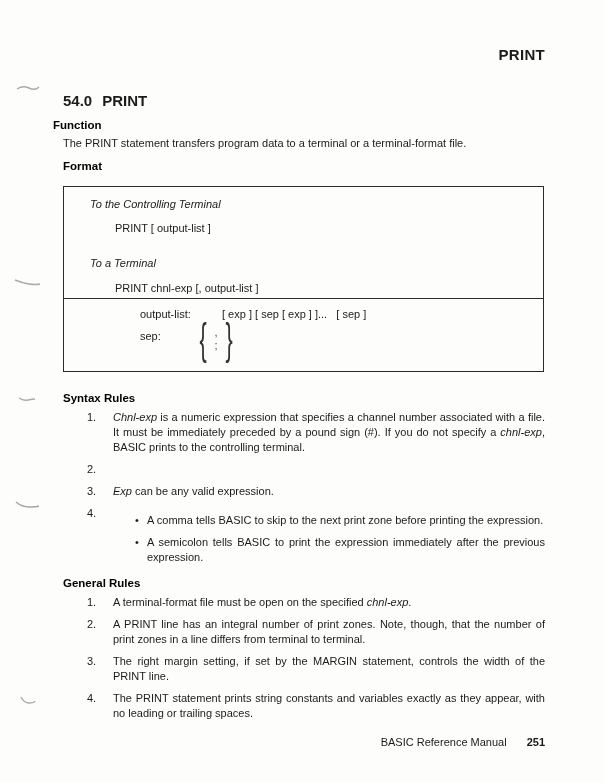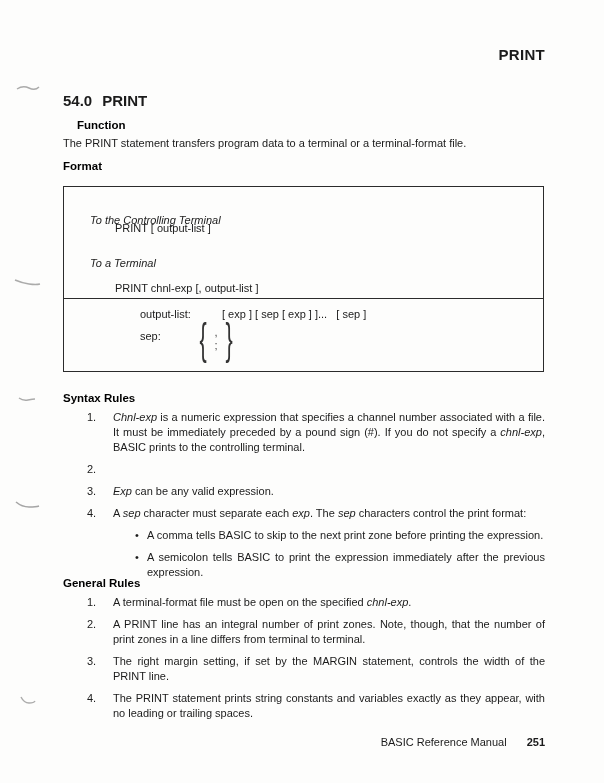--- a/index.html
+++ b/index.html
@@ -15,34 +15,34 @@
   .abs { position: absolute; }
   i { font-style: italic; }
 
   
   .running-title { top: 46px; right: 59px; font-size: 15px; font-weight: bold; letter-spacing: .3px; }
 
   
   .section-heading { top: 92px; left: 63px; font-size: 15px; font-weight: bold; display: flex; gap: 10px; }
 
   .minor-heading { font-size: 11.5px; font-weight: bold; color: #000; }
-  .h-function { top: 119px; left: 77px; }
+  .h-function { top: 119px; left: 53px; }
   .h-format   { top: 160px; left: 63px; }
 
   .function-body { top: 136px; left: 63px; width: 482px; line-height: 15px; }
 
   
   .format-box {
     top: 186px; left: 63px; width: 479px; height: 184px;
     border: 1.5px solid #2b2b2b; background: transparent;
   }
   .format-box .divider { position: absolute; left: -1px; right: -1px; top: 111px; border-top: 1.5px solid #2b2b2b; }
   .fb-item { position: absolute; line-height: 13px; }
   .fb-label { font-style: italic; }
-  .pos-term-label   { left: 26px; top: 27px; text-align: right; }
+  .pos-term-label   { left: 26px; top: 11px; text-align: right; }
   .pos-term-syntax  { left: 51px; top: 35px; }
   .pos-chan-label   { left: 26px; top: 70px; }
   .pos-chan-syntax  { left: 51px; top: 95px; }
   .pos-ol-label     { left: 76px; top: 121px; }
   .pos-ol-value     { left: 144px; top: 121px; padding-left: 14px; }
   .pos-sep-label    { left: 76px; top: 143px; }
   .pos-sep-choice   { left: 134px; top: 130px; }
   .pre { white-space: pre; }
 
   .sep-choice { display: flex; align-items: center; height: 44px; }
@@ -149,21 +149,20 @@
   <div class="rule">
     <span class="num">2.</span>
   </div>
   <div class="rule">
     <span class="num">3.</span>
     <span class="txt"><i>Exp</i><span> can be any valid expression.</span></span>
   </div>
   <div class="rule">
     <span class="num">4.</span>
     <span class="txt">
-      <span><span>A </span><i>sep</i><span> character must separate each </span><i>exp</i><span>. The </span><i>sep</i><span> characters control the print format:</span></span>
       <span class="bullets" style="display:block;">
         <span class="bullet-row">
           <span class="dot">•</span>
           <span class="txt">A comma tells BASIC to skip to the next print zone before printing the expression.</span>
         </span>
         <span class="bullet-row">
           <span class="dot">•</span>
           <span class="txt">A semicolon tells BASIC to print the expression immediately after the previous expression.</span>
         </span>
       </span>

